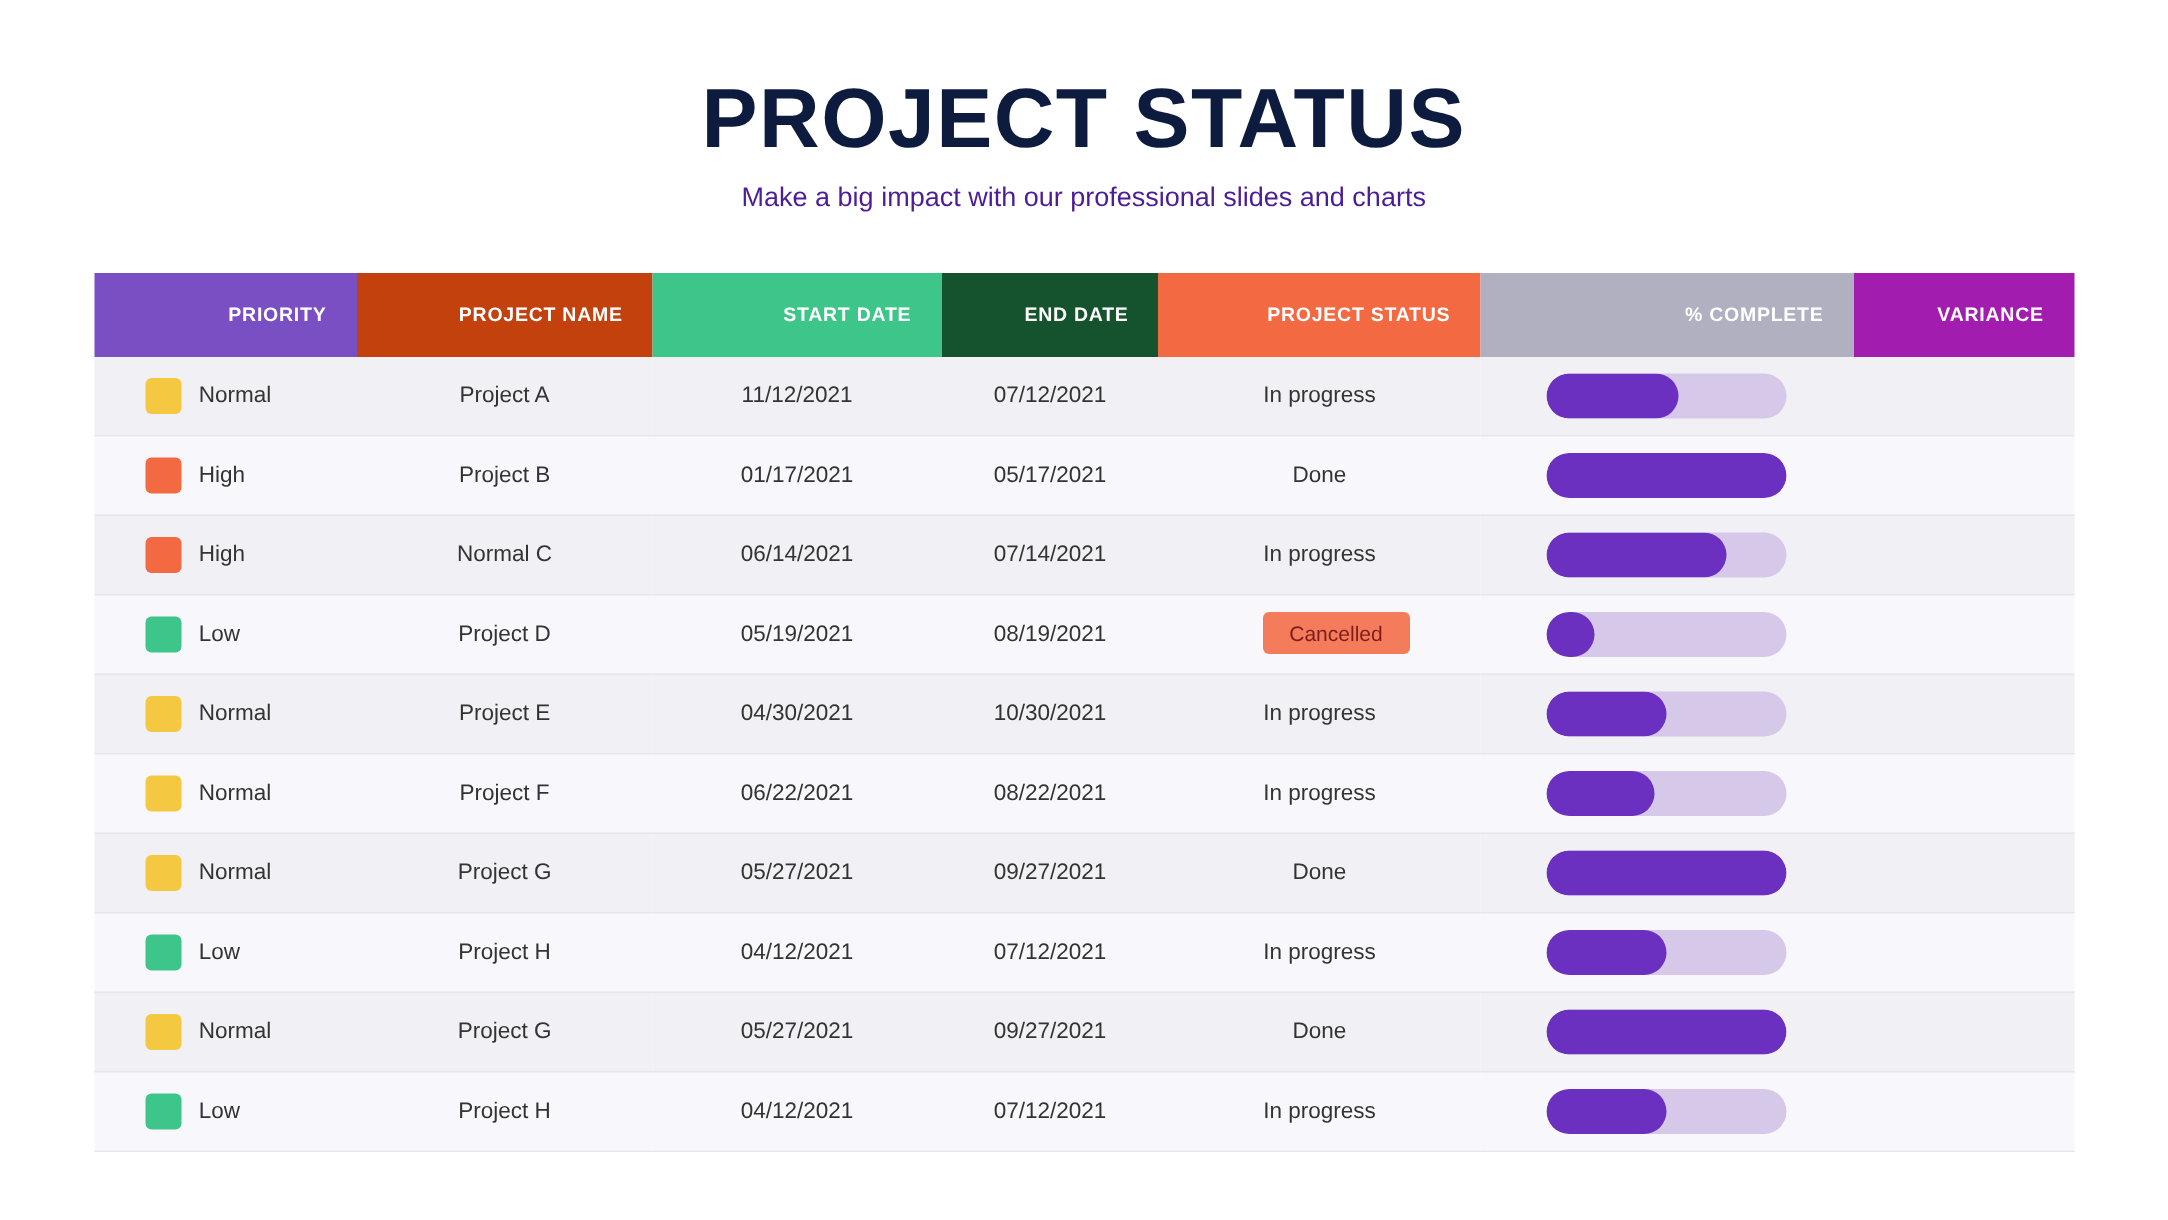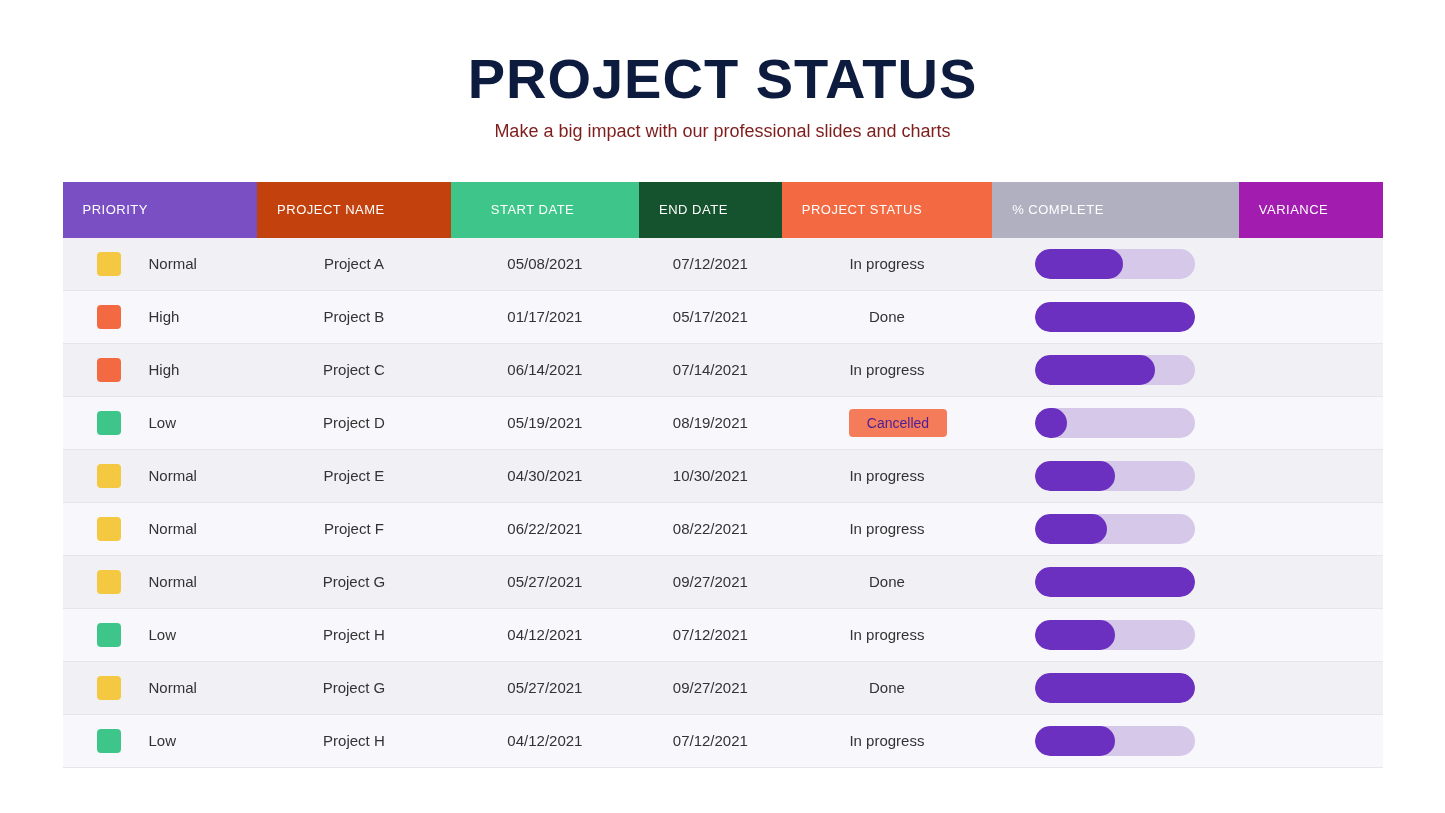--- a/index.html
+++ b/index.html
@@ -19,47 +19,47 @@
       font-size: 56px;
       font-weight: 900;
       color: #0d1b3e;
       text-align: center;
       letter-spacing: 1px;
       margin-bottom: 10px;
     }
 
     .page-subtitle {
       font-size: 18px;
-      color: #7f1d1d;
+      color: #4c1d95;
       text-align: center;
       margin-bottom: 40px;
     }
 
     .table-wrapper {
       width: 100%;
       max-width: 1320px;
     }
 
     table {
       width: 100%;
       border-collapse: collapse;
     }
 
     thead tr {
       height: 56px;
     }
 
     thead th {
       font-size: 13px;
-      font-weight: 400;
+      font-weight: 700;
       color: #ffffff;
       text-transform: uppercase;
       letter-spacing: 0.5px;
       padding: 0 20px;
-      text-align: left;
+      text-align: right;
     }
 
     thead th:nth-child(1) { background-color: #7b4fc4; }
     thead th:nth-child(2) { background-color: #c2410c; }
     thead th:nth-child(3) { background-color: #3ec68a; padding-left: 40px; }
     thead th:nth-child(4) { background-color: #14532d; }
     thead th:nth-child(5) { background-color: #f26942; }
     thead th:nth-child(6) { background-color: #b0b0c0; }
     thead th:nth-child(7) { background-color: #a21caf; }
 
@@ -78,40 +78,40 @@
       text-align: center;
       font-size: 15px;
       color: #333;
       padding: 0 14px;
       border-bottom: 1px solid #e5e5ee;
     }
 
     .priority-cell {
       display: flex;
       align-items: center;
-      gap: 28px;
+      gap: 12px;
       padding-left: 20px;
       height: 52px;
     }
 
     .priority-dot {
       width: 24px;
       height: 24px;
       border-radius: 4px;
       flex-shrink: 0;
     }
 
     .priority-label {
       font-size: 15px;
       color: #333;
     }
 
     .status-cancelled {
       background-color: #f47c5a;
-      color: #4c1d95;
+      color: #7f1d1d;
       border-radius: 4px;
       padding: 6px 18px;
       font-size: 14px;
       margin-left: 22px;
     }
 
     .progress-cell {
       display: flex;
       align-items: center;
       justify-content: center;
@@ -157,21 +157,21 @@
     </thead>
     <tbody id="table-body">
     <tr>
           <td>
             <div class="priority-cell">
               <div class="priority-dot" style="background-color: rgb(245, 200, 66);"></div>
               <span class="priority-label">Normal</span>
             </div>
           </td>
           <td>Project A</td>
-          <td>05/08/2021</td>
+          <td>11/12/2021</td>
           <td>07/12/2021</td>
           <td>In progress</td>
           <td>
             <div class="progress-cell">
               <div class="progress-bar-bg">
                 <div class="progress-bar-fill" style="width: 55%;"></div>
               </div>
             </div>
           </td>
           <td class="variance-cell"></td>
@@ -196,21 +196,21 @@
           </td>
           <td class="variance-cell"></td>
         </tr>
         <tr>
           <td>
             <div class="priority-cell">
               <div class="priority-dot" style="background-color: rgb(242, 105, 66);"></div>
               <span class="priority-label">High</span>
             </div>
           </td>
-          <td>Project C</td>
+          <td>Normal C</td>
           <td>06/14/2021</td>
           <td>07/14/2021</td>
           <td>In progress</td>
           <td>
             <div class="progress-cell">
               <div class="progress-bar-bg">
                 <div class="progress-bar-fill" style="width: 75%;"></div>
               </div>
             </div>
           </td>

